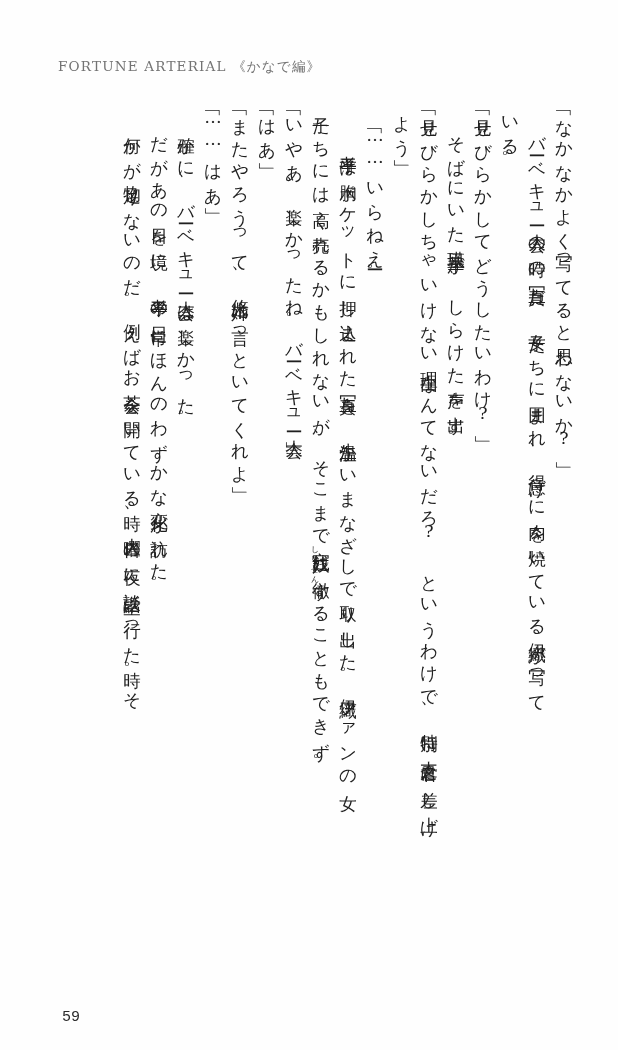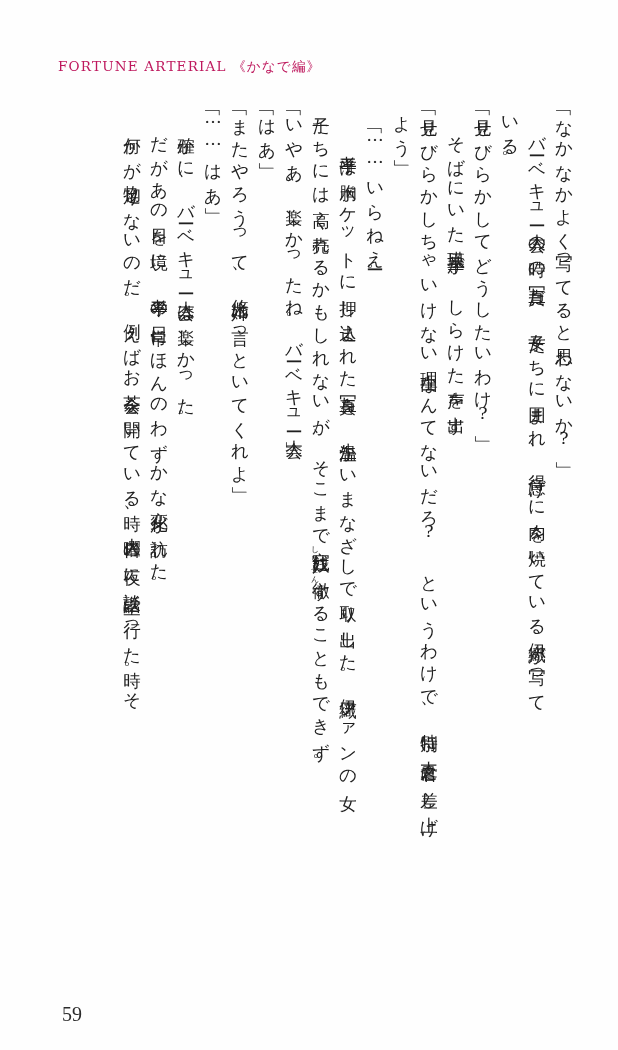--- a/index.html
+++ b/index.html
@@ -23,21 +23,21 @@
   }
 
   
   .running-header {
     position: absolute;
     top: 58px;
     left: 58px;
     font-family: "DejaVu Serif", "Liberation Serif", serif;
     font-size: 13.5px;
     letter-spacing: 1.2px;
-    color: #be185d;
+    color: #737373;
     white-space: nowrap;
   }
 
   
   .body-text {
     position: absolute;
     top: 104px;
     right: 46px;
     height: 840px;
     width: 530px;
@@ -72,22 +72,22 @@
     color: #2a2a2a;
     writing-mode: vertical-rl;
     text-orientation: upright;
     line-height: 1;
   }
 
   .page-number {
     position: absolute;
     left: 62px;
     bottom: 24px;
-    font-family: Liberation Serif, serif;
-    font-size: 20px;
+    font-family: Liberation Mono, monospace;
+    font-size: 15px;
     color: #2b2b2b;
   }
 </style>
 </head>
 <body>
 
 <div class="page">
 
   <div class="running-header">FORTUNE ARTERIAL 《かなで編》</div>
 

